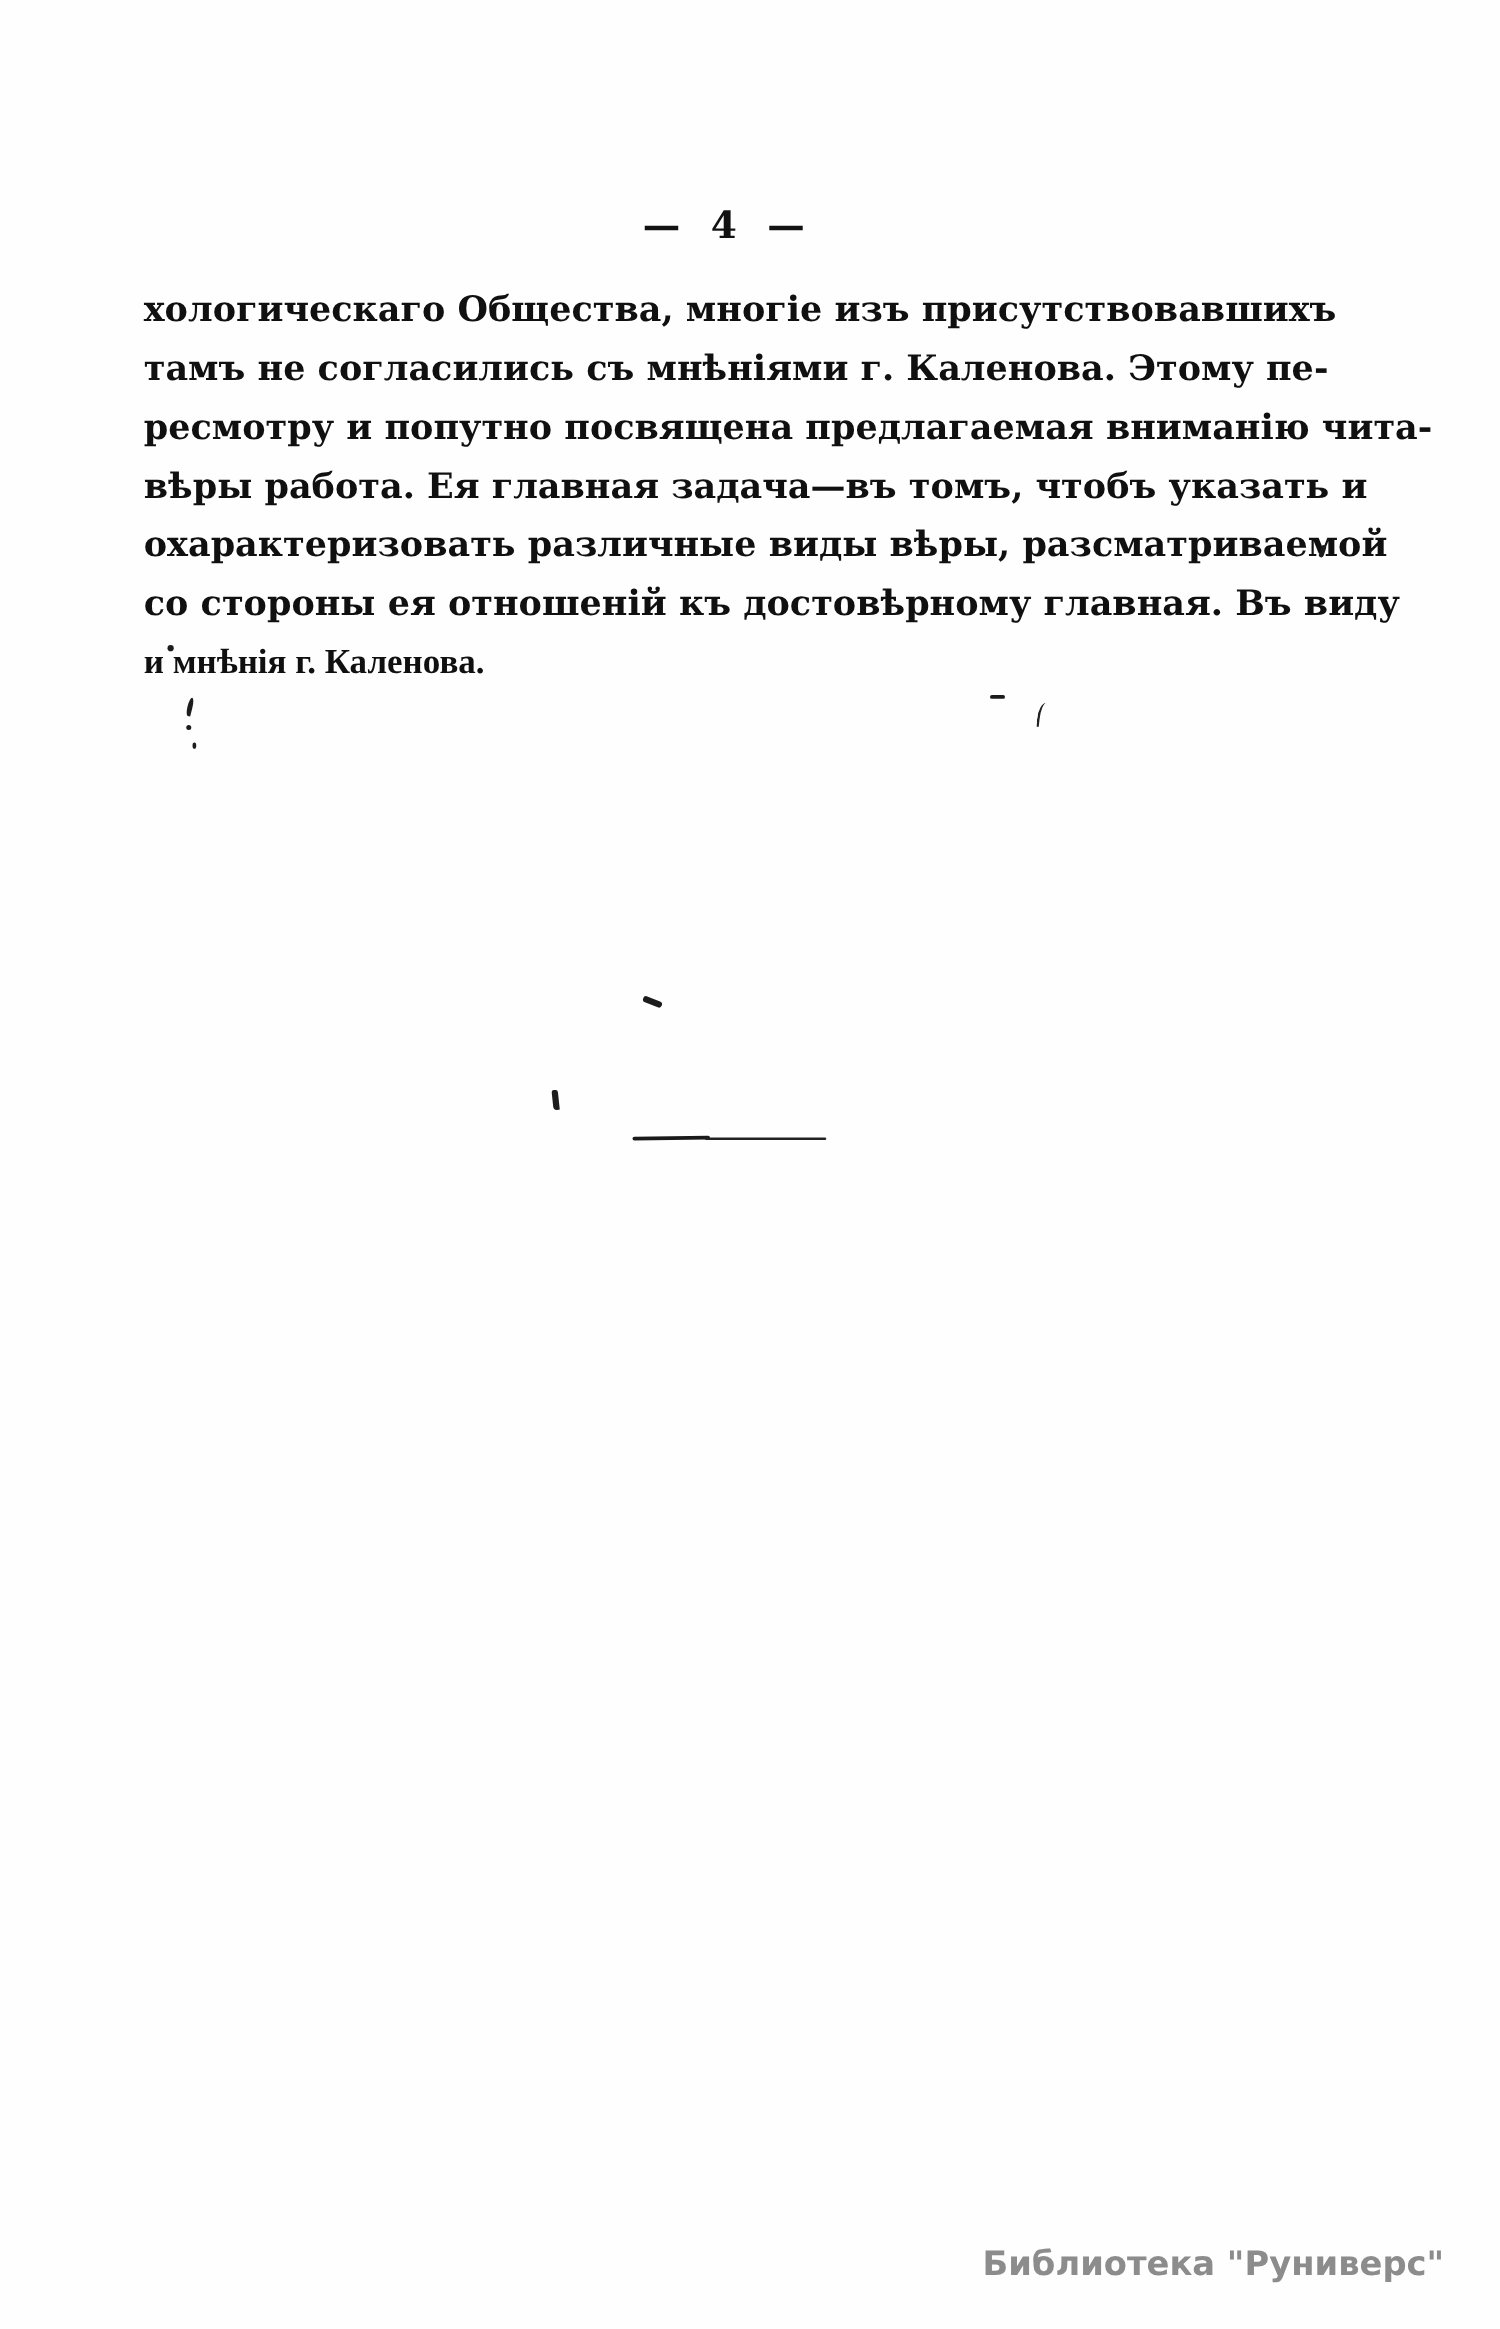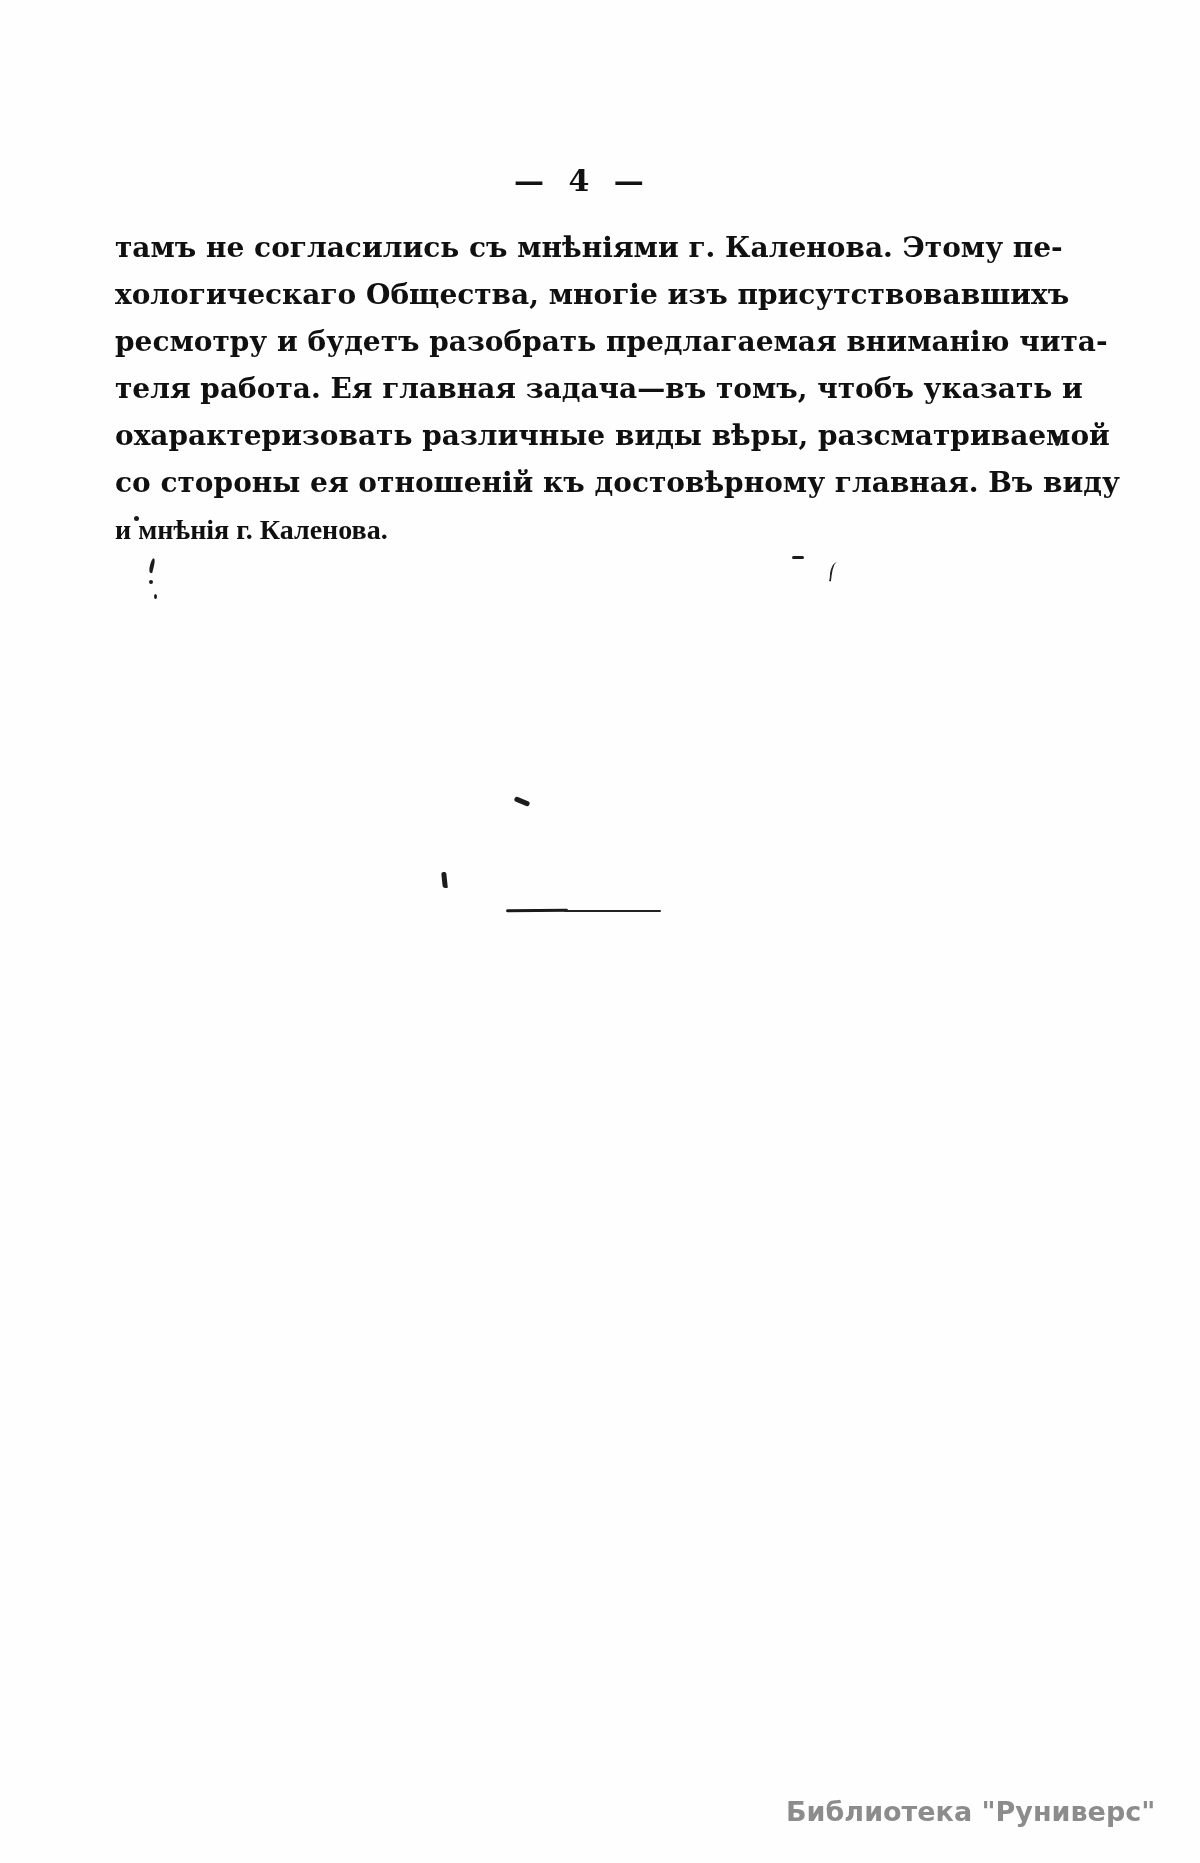--- a/index.html
+++ b/index.html
@@ -113,24 +113,24 @@
   }
 </style>
 </head>
 <body>
 
 <div class="page">
 
   <div class="page-number">— 4 —</div>
 
   <div class="text-block">
+    <div class="line">хологическаго Общества, многіе изъ присутствовавшихъ</div>
     <div class="line">тамъ не согласились съ мнѣніями г. Каленова. Этому пе-</div>
-    <div class="line">хологическаго Общества, многіе изъ присутствовавшихъ</div>
-    <div class="line">ресмотру и будетъ разобрать предлагаемая вниманію чита-</div>
-    <div class="line">теля работа. Ея главная задача—въ томъ, чтобъ указать и</div>
+    <div class="line">ресмотру и попутно посвящена предлагаемая вниманію чита-</div>
+    <div class="line">вѣры работа. Ея главная задача—въ томъ, чтобъ указать и</div>
     <div class="line">охарактеризовать различные виды вѣры, разсматриваемой</div>
     <div class="line">со стороны ея отношеній къ достовѣрному главная. Въ виду</div>
     <div class="line last">и мнѣнія г. Каленова.</div>
   </div>
 
   <span class="speck speck-dot-above"></span>
   <span class="speck speck-curl"></span>
   <span class="speck speck-curl-dot1"></span>
   <span class="speck speck-curl-dot2"></span>
   <span class="speck speck-dash-mid"></span>

